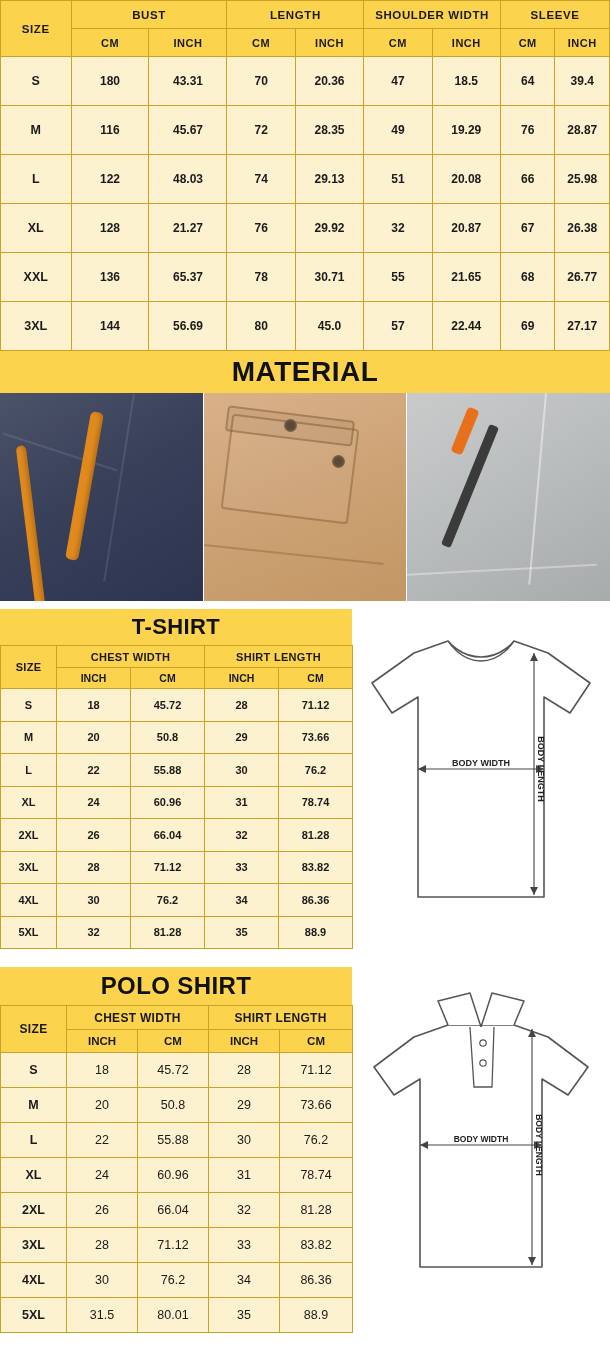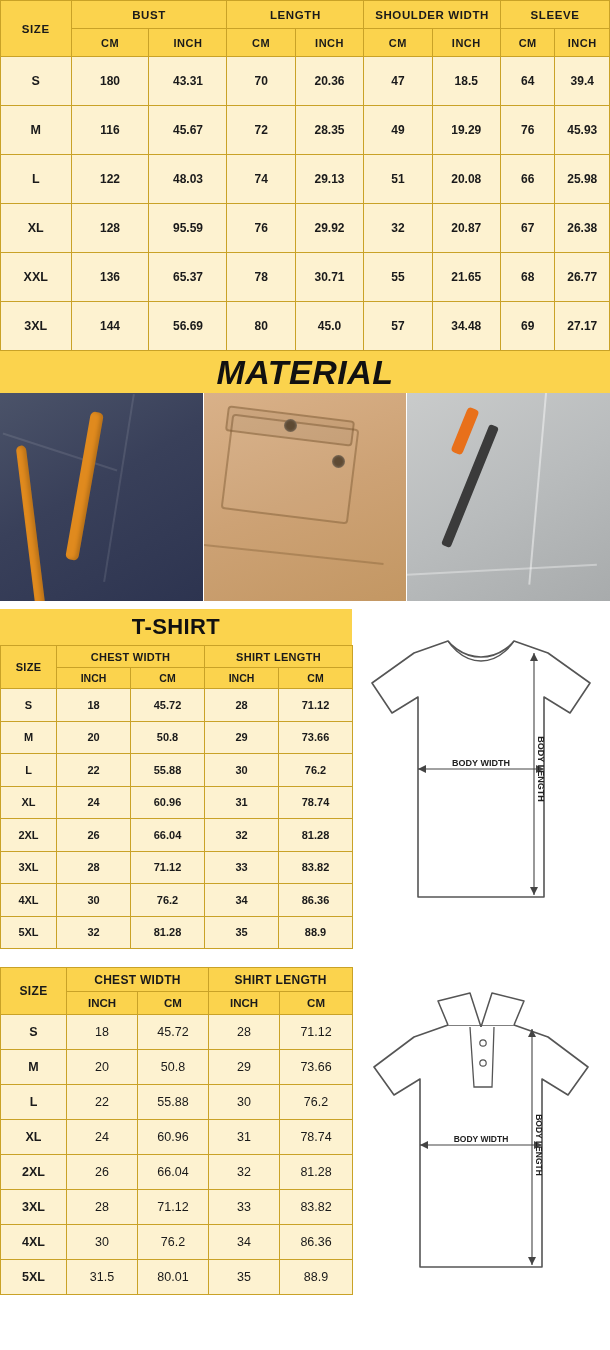--- a/index.html
+++ b/index.html
@@ -65,25 +65,24 @@
     font-size: 12.5px;
   }
 
   
   .material-title {
     height: 42px;
     background: #fbd34d;
     display: flex;
     align-items: center;
     justify-content: center;
-    font-size: 34px;
+    font-size: 28px;
     font-weight: bold;
     letter-spacing: 0.5px;
     color: #111;
-    font-style: italic;
   }
   .material-strip {
     display: flex;
     height: 208px;
     width: 100%;
     gap: 1px;
     background: #fff;
   }
   .mat-cell { position: relative; overflow: hidden; flex: 1 1 0; }
   .mat-1 { background: linear-gradient(150deg,#4b5369 0%, #39405a 45%, #2d3450 100%); }
@@ -292,37 +291,37 @@
       </tr>
       <tr class="hoodie-body">
         <td class="sizecell">M</td>
         <td>116</td>
         <td>45.67</td>
         <td>72</td>
         <td>28.35</td>
         <td>49</td>
         <td>19.29</td>
         <td>76</td>
-        <td>45.93</td>
+        <td>28.87</td>
       </tr>
       <tr class="hoodie-body">
         <td class="sizecell">L</td>
         <td>122</td>
         <td>48.03</td>
         <td>74</td>
         <td>29.13</td>
         <td>51</td>
         <td>20.08</td>
         <td>66</td>
         <td>25.98</td>
       </tr>
       <tr class="hoodie-body">
         <td class="sizecell">XL</td>
         <td>128</td>
-        <td>95.59</td>
+        <td>21.27</td>
         <td>76</td>
         <td>29.92</td>
         <td>32</td>
         <td>20.87</td>
         <td>67</td>
         <td>26.38</td>
       </tr>
       <tr class="hoodie-body">
         <td class="sizecell">XXL</td>
         <td>136</td>
@@ -334,21 +333,21 @@
         <td>68</td>
         <td>26.77</td>
       </tr>
       <tr class="hoodie-body">
         <td class="sizecell">3XL</td>
         <td>144</td>
         <td>56.69</td>
         <td>80</td>
         <td>45.0</td>
         <td>57</td>
-        <td>34.48</td>
+        <td>22.44</td>
         <td>69</td>
         <td>27.17</td>
       </tr>
     </tbody>
   </table>
 
   <div class="material-title">MATERIAL</div>
   <div class="material-strip">
     <div class="mat-cell mat-1">
       <div class="seam-1"></div>
@@ -469,20 +468,21 @@
         <text x="129" y="157" font-family="Liberation Sans, sans-serif" font-size="9" font-weight="bold" fill="#222" text-anchor="middle">BODY WIDTH</text>
         <text x="0" y="0" transform="translate(186,160) rotate(90)" font-family="Liberation Sans, sans-serif" font-size="9" font-weight="bold" fill="#222" text-anchor="middle">BODY LENGTH</text>
       </svg>
     </div>
   </div>
 
   <div style="height:18px" class="gap-white"></div>
 
   <div class="shirt-block polo">
     <div class="shirt-left">
+      <div class="polo-title">POLO SHIRT</div>
       <table class="st-table">
         <colgroup>
           <col style="width:66px">
           <col style="width:71px">
             <col style="width:71px">
           <col style="width:71px">
             <col style="width:73px">
         </colgroup>
         <tbody>
           <tr class="st-head">

